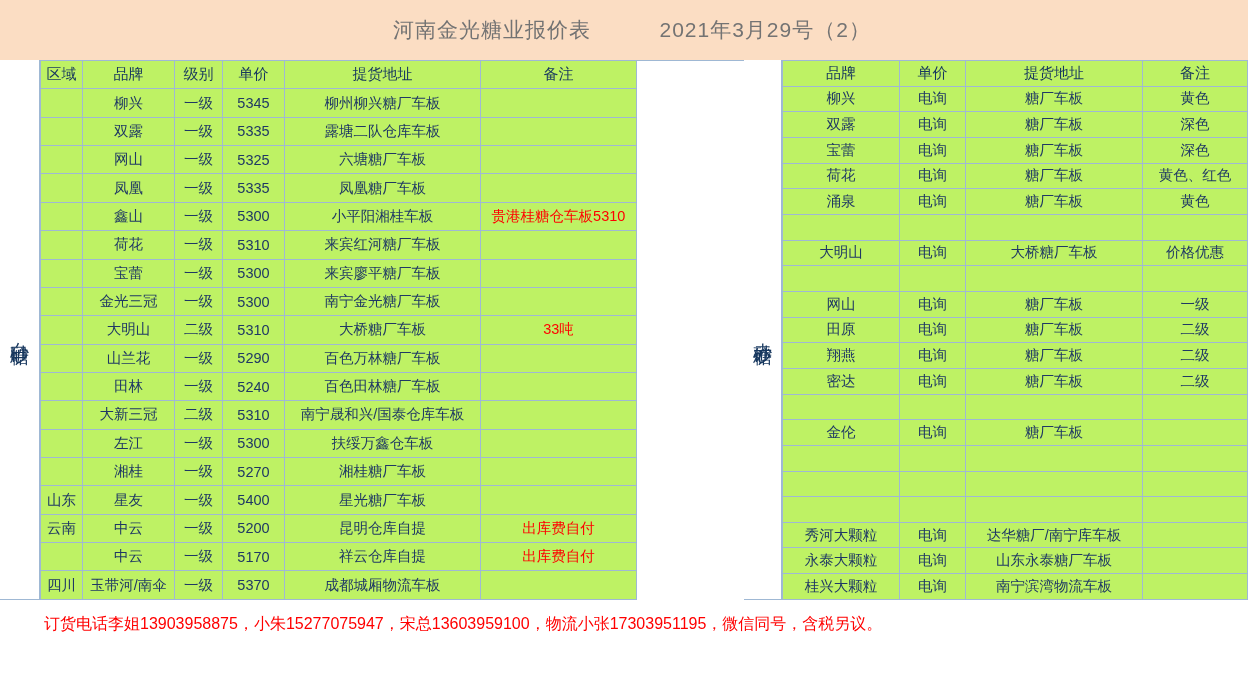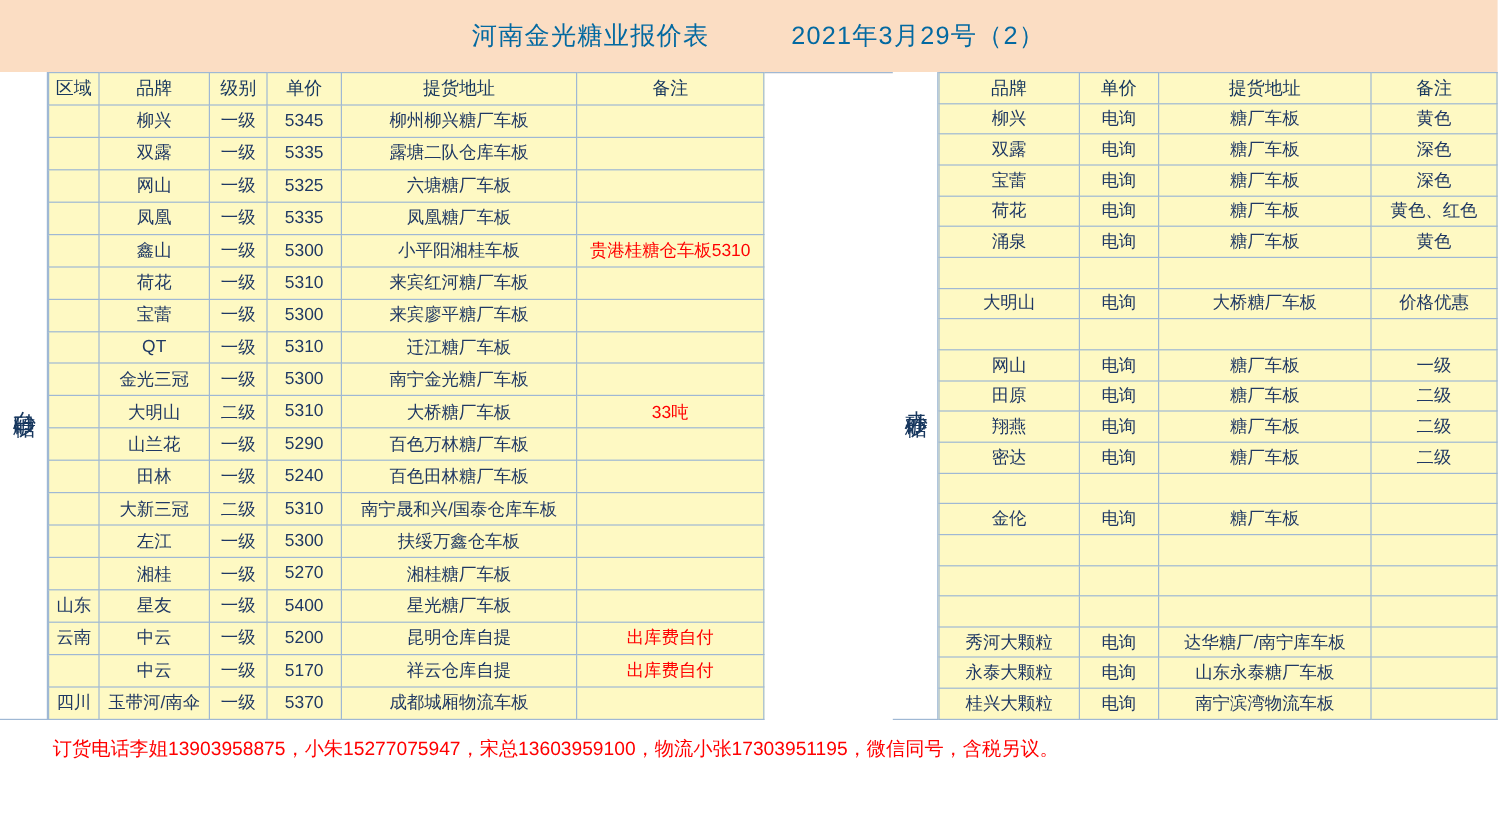--- a/index.html
+++ b/index.html
@@ -28,21 +28,21 @@
     width: 1248px;
     height: 60px;
     background: #fbddc3;
     border-bottom: 1px solid #9fb8d4;
     display: flex;
     align-items: center;
     justify-content: center;
   }
   .title-text {
     font-size: 21px;
-    color: #0369a1;
+    color: #737373;
     letter-spacing: 1px;
     white-space: pre;
     margin-left: 16px;
   }
   
   .tables {
     position: absolute;
     left: 0;
     top: 60px;
     width: 1248px;
@@ -72,21 +72,21 @@
   }
   .vlabel span {
     writing-mode: vertical-rl;
     text-orientation: upright;
     line-height: 1.25;
     letter-spacing: 2px;
   }
   table {
     border-collapse: collapse;
     table-layout: fixed;
-    background: #fef9c3;
+    background: #bef264;
   }
   td, th {
     border: 1px solid #9fb8d4;
     font-size: 14.5px;
     font-weight: normal;
     color: #1f3864;
     text-align: center;
     vertical-align: middle;
     height: 24px;
     padding: 0 2px;
@@ -213,28 +213,20 @@
             <tr>
               <td></td>
               <td>宝蕾</td>
               <td>一级</td>
               <td>5300</td>
               <td>来宾廖平糖厂车板</td>
               <td></td>
             </tr>
             <tr>
               <td></td>
-              <td>QT</td>
-              <td>一级</td>
-              <td>5310</td>
-              <td>迁江糖厂车板</td>
-              <td></td>
-            </tr>
-            <tr>
-              <td></td>
               <td>金光三冠</td>
               <td>一级</td>
               <td>5300</td>
               <td>南宁金光糖厂车板</td>
               <td></td>
             </tr>
             <tr>
               <td></td>
               <td>大明山</td>
               <td>二级</td>

